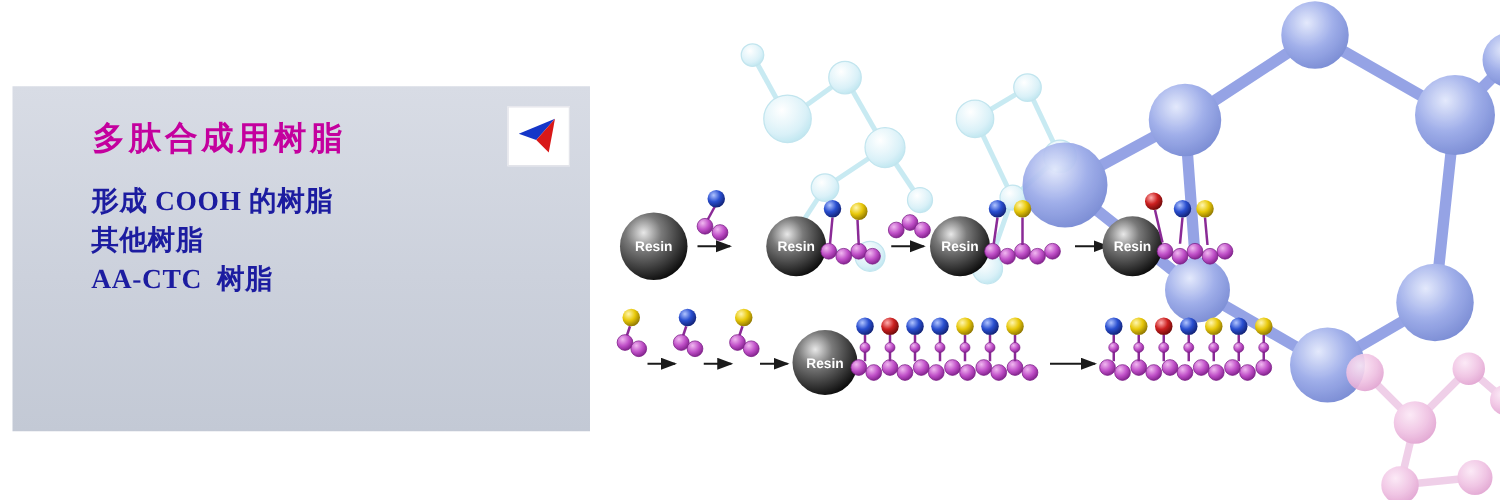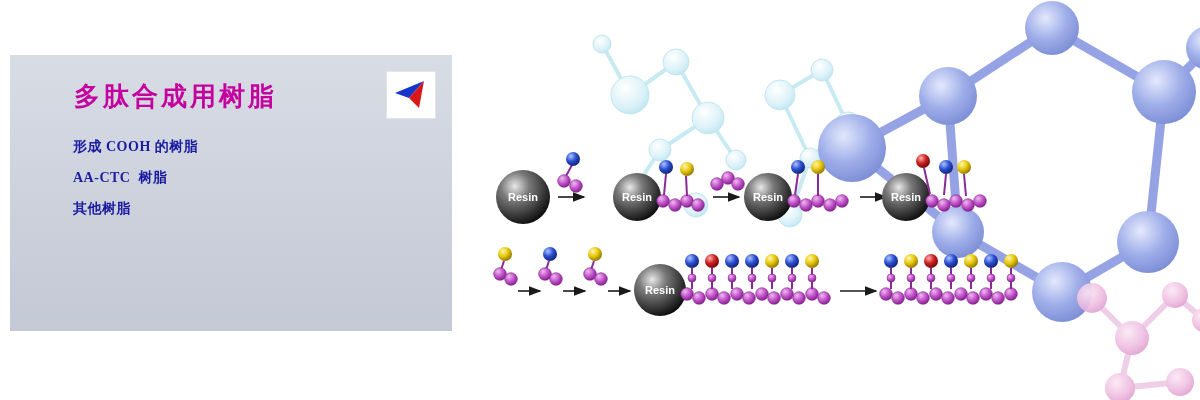--- a/index.html
+++ b/index.html
@@ -2,37 +2,38 @@
 <html><head>
 <meta charset="utf-8">
 <style>
   html,body{margin:0;padding:0;background:#ffffff;}
   .stage{
     position:relative;width:1200px;height:400px;background:#ffffff;overflow:hidden;
     font-family:"Liberation Sans","DejaVu Sans",sans-serif;
   }
   
   .panel{
-    position:absolute;left:10px;top:55px;width:442px;height:276px;
+    position:absolute;left:10px;top:69px;width:442px;height:276px;
     background:linear-gradient(180deg,#d8dce5 0%,#ccd1dc 55%,#c3c9d5 100%);
+    padding-left:20px;
   }
   .panel-title{
     position:absolute;left:64px;top:24px;margin:0;
     font-size:26px;font-weight:bold;letter-spacing:3px;color:#c4009e;
     font-family:"DejaVu Sans","Liberation Sans",sans-serif;
   }
   .logo-box{
     position:absolute;right:16px;top:16px;width:48px;height:46px;
     background:#ffffff;border:1px solid #e3e4ea;
     display:flex;align-items:center;justify-content:center;
   }
   .resin-list{
     position:absolute;left:63px;top:76px;margin:0;padding:0;list-style:none;
     font-family:"Liberation Serif","DejaVu Serif",serif;
-    font-size:14px;font-weight:bold;color:#1c1ca0;line-height:31px;
+    font-size:22px;font-weight:bold;color:#1c1ca0;line-height:31px;
     letter-spacing:0.5px;
   }
   .resin-list li{white-space:pre;cursor:pointer;}
   
   .illustration{position:absolute;left:480px;top:0;width:720px;height:400px;}
   .rl{font:bold 11px "Liberation Sans",sans-serif;fill:#ffffff;text-anchor:middle;}
   .st{stroke:#8a2a96;stroke-width:2;}
   .ar{stroke:#1a1a1a;stroke-width:1.6;marker-end:url(#ah);}
   .cl{stroke:#c6e9f2;stroke-width:4;}
   .cc{stroke:#bfe4ee;stroke-width:1;}
@@ -47,22 +48,22 @@
   <div class="panel">
     <h1 class="panel-title">多肽合成用树脂</h1>
     <div class="logo-box">
       <svg width="36" height="32" viewBox="0 0 36 32">
         <polygon points="2,14 31,2 16,19" fill="#1536c8"></polygon>
         <polygon points="16,19 31,2 26,29" fill="#d81818"></polygon>
       </svg>
     </div>
     <ul class="resin-list">
       <li>形成 COOH 的树脂</li>
+      <li>其他树脂</li>
       <li>AA-CTC  树脂</li>
-      <li>其他树脂</li>
     </ul>
   </div>
 
   <svg class="illustration" viewBox="0 0 720 400">
     <defs>
       <radialGradient id="gRes" cx="35%" cy="30%" r="75%">
         <stop offset="0%" stop-color="#e8e8e8"></stop>
           <stop offset="35%" stop-color="#7a7a7a"></stop>
           <stop offset="100%" stop-color="#0a0a0a"></stop>
       </radialGradient>

